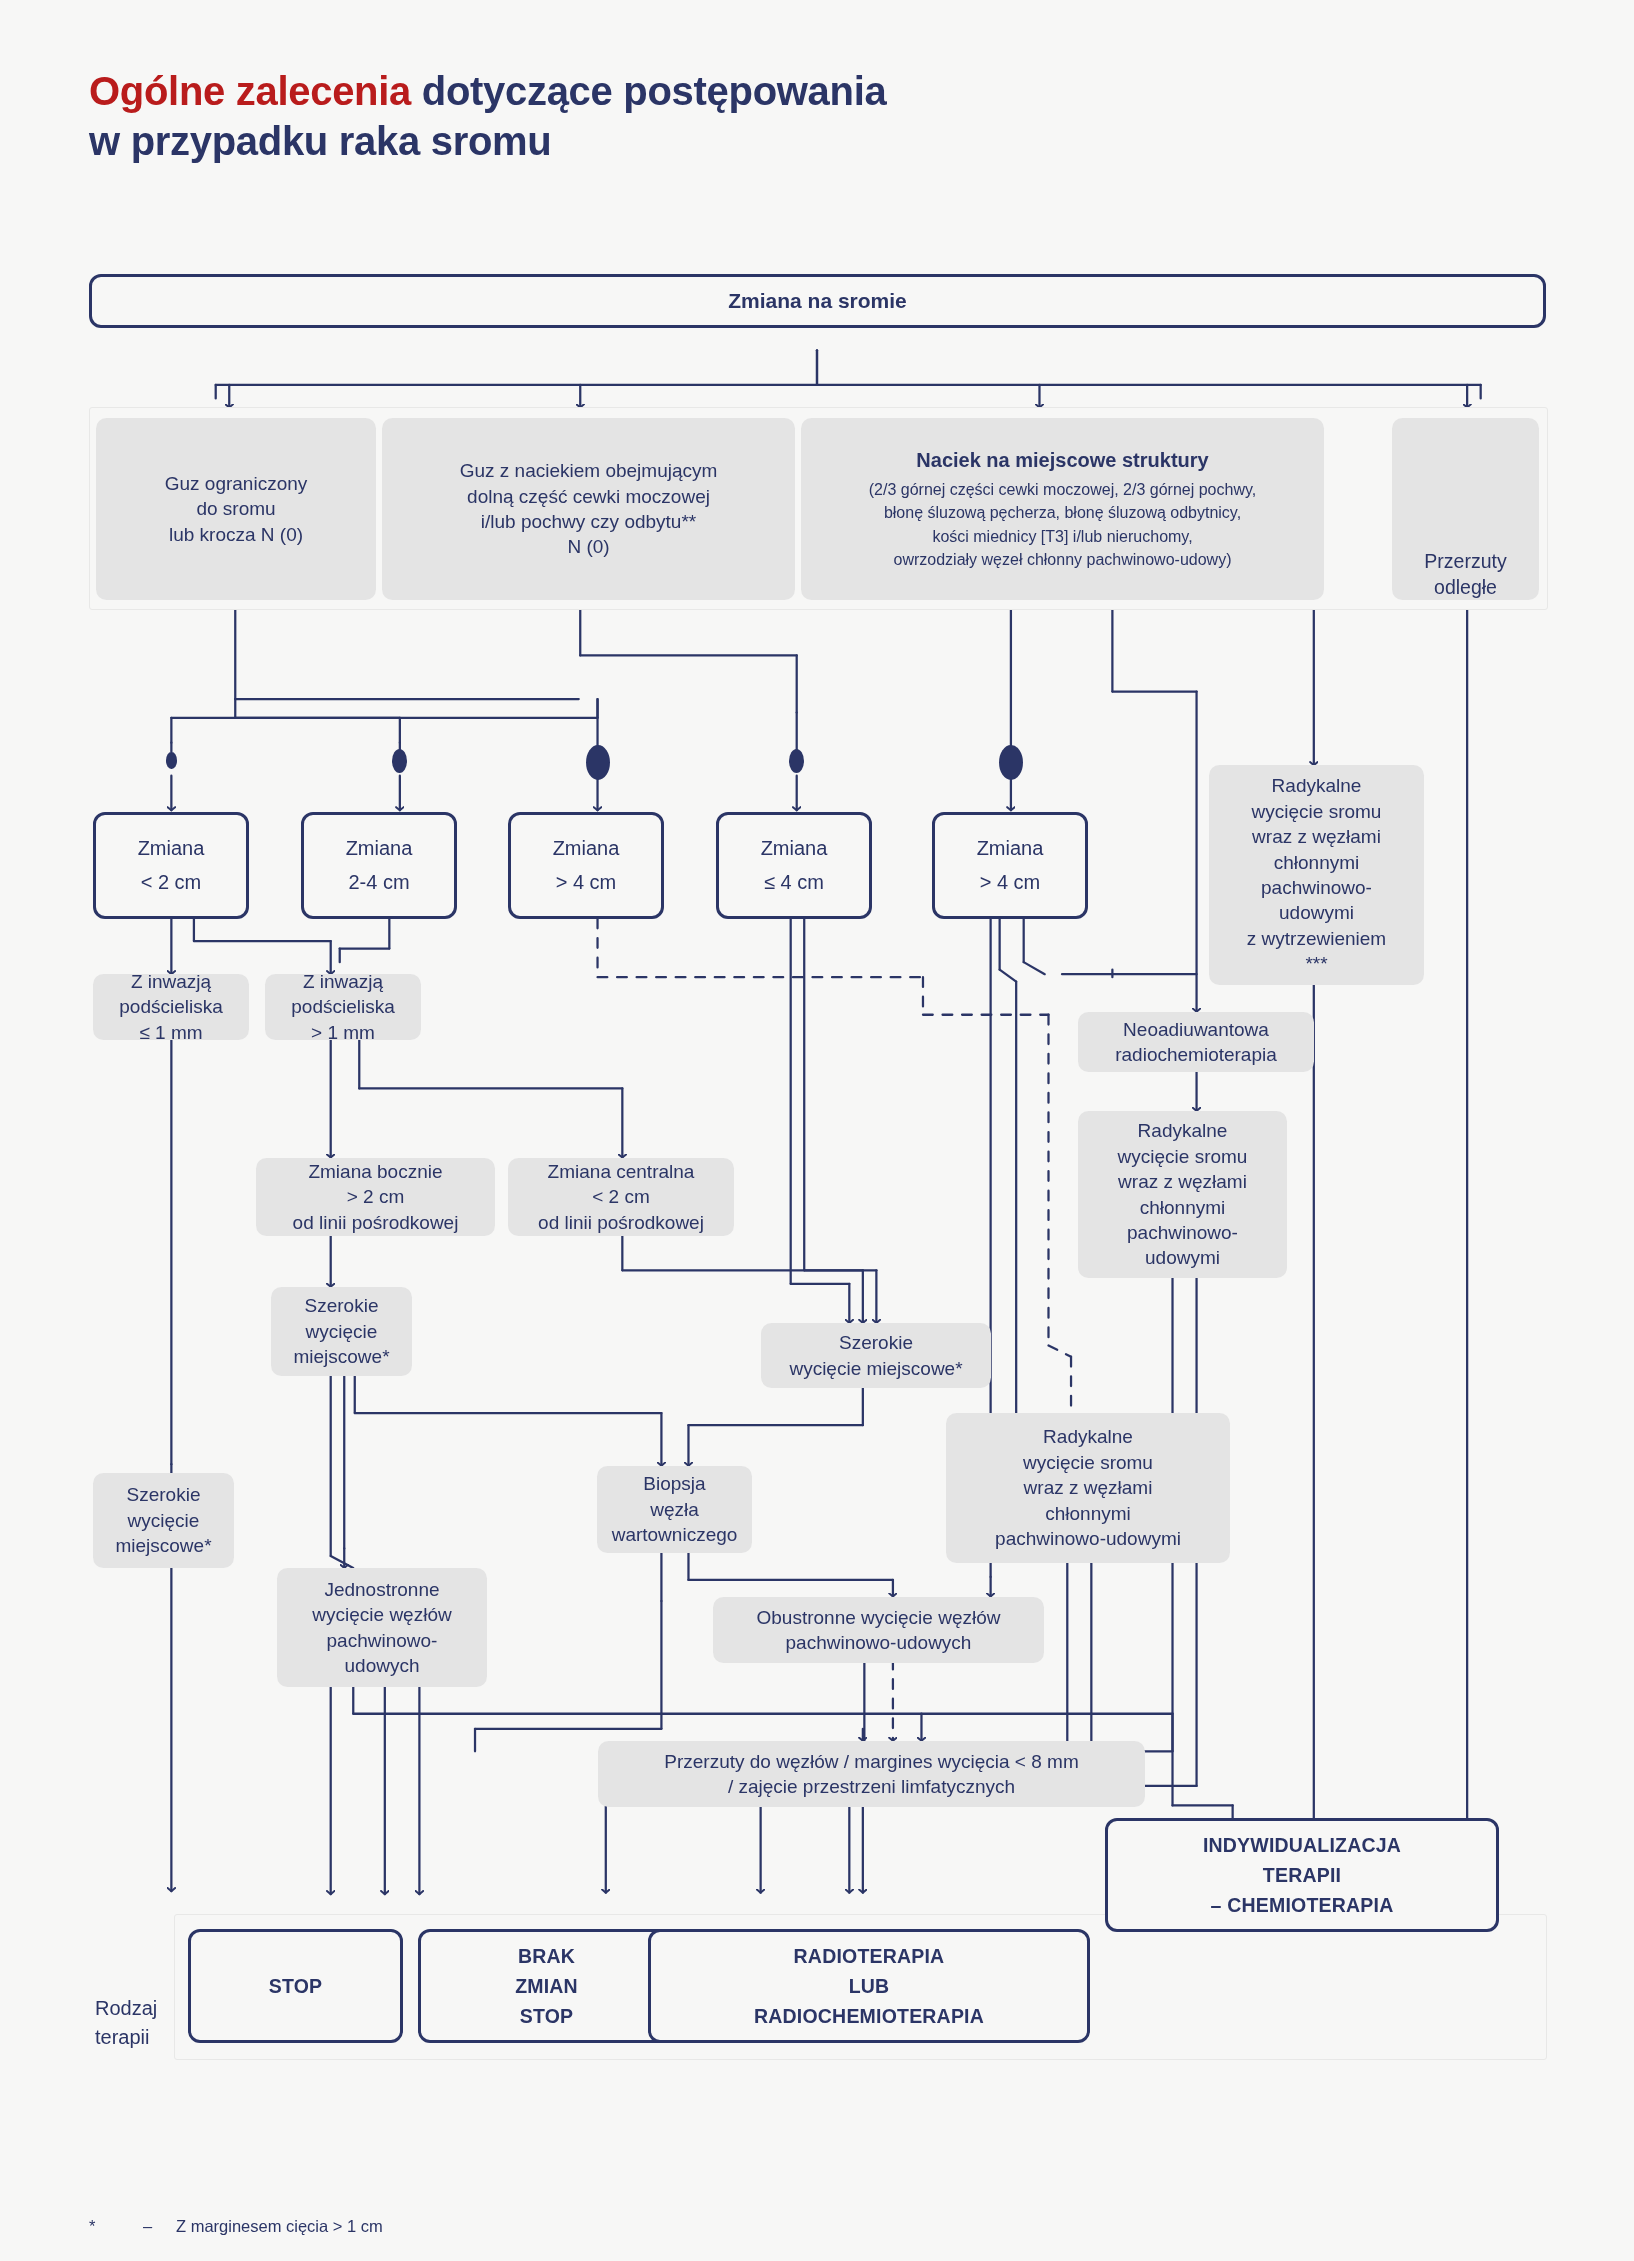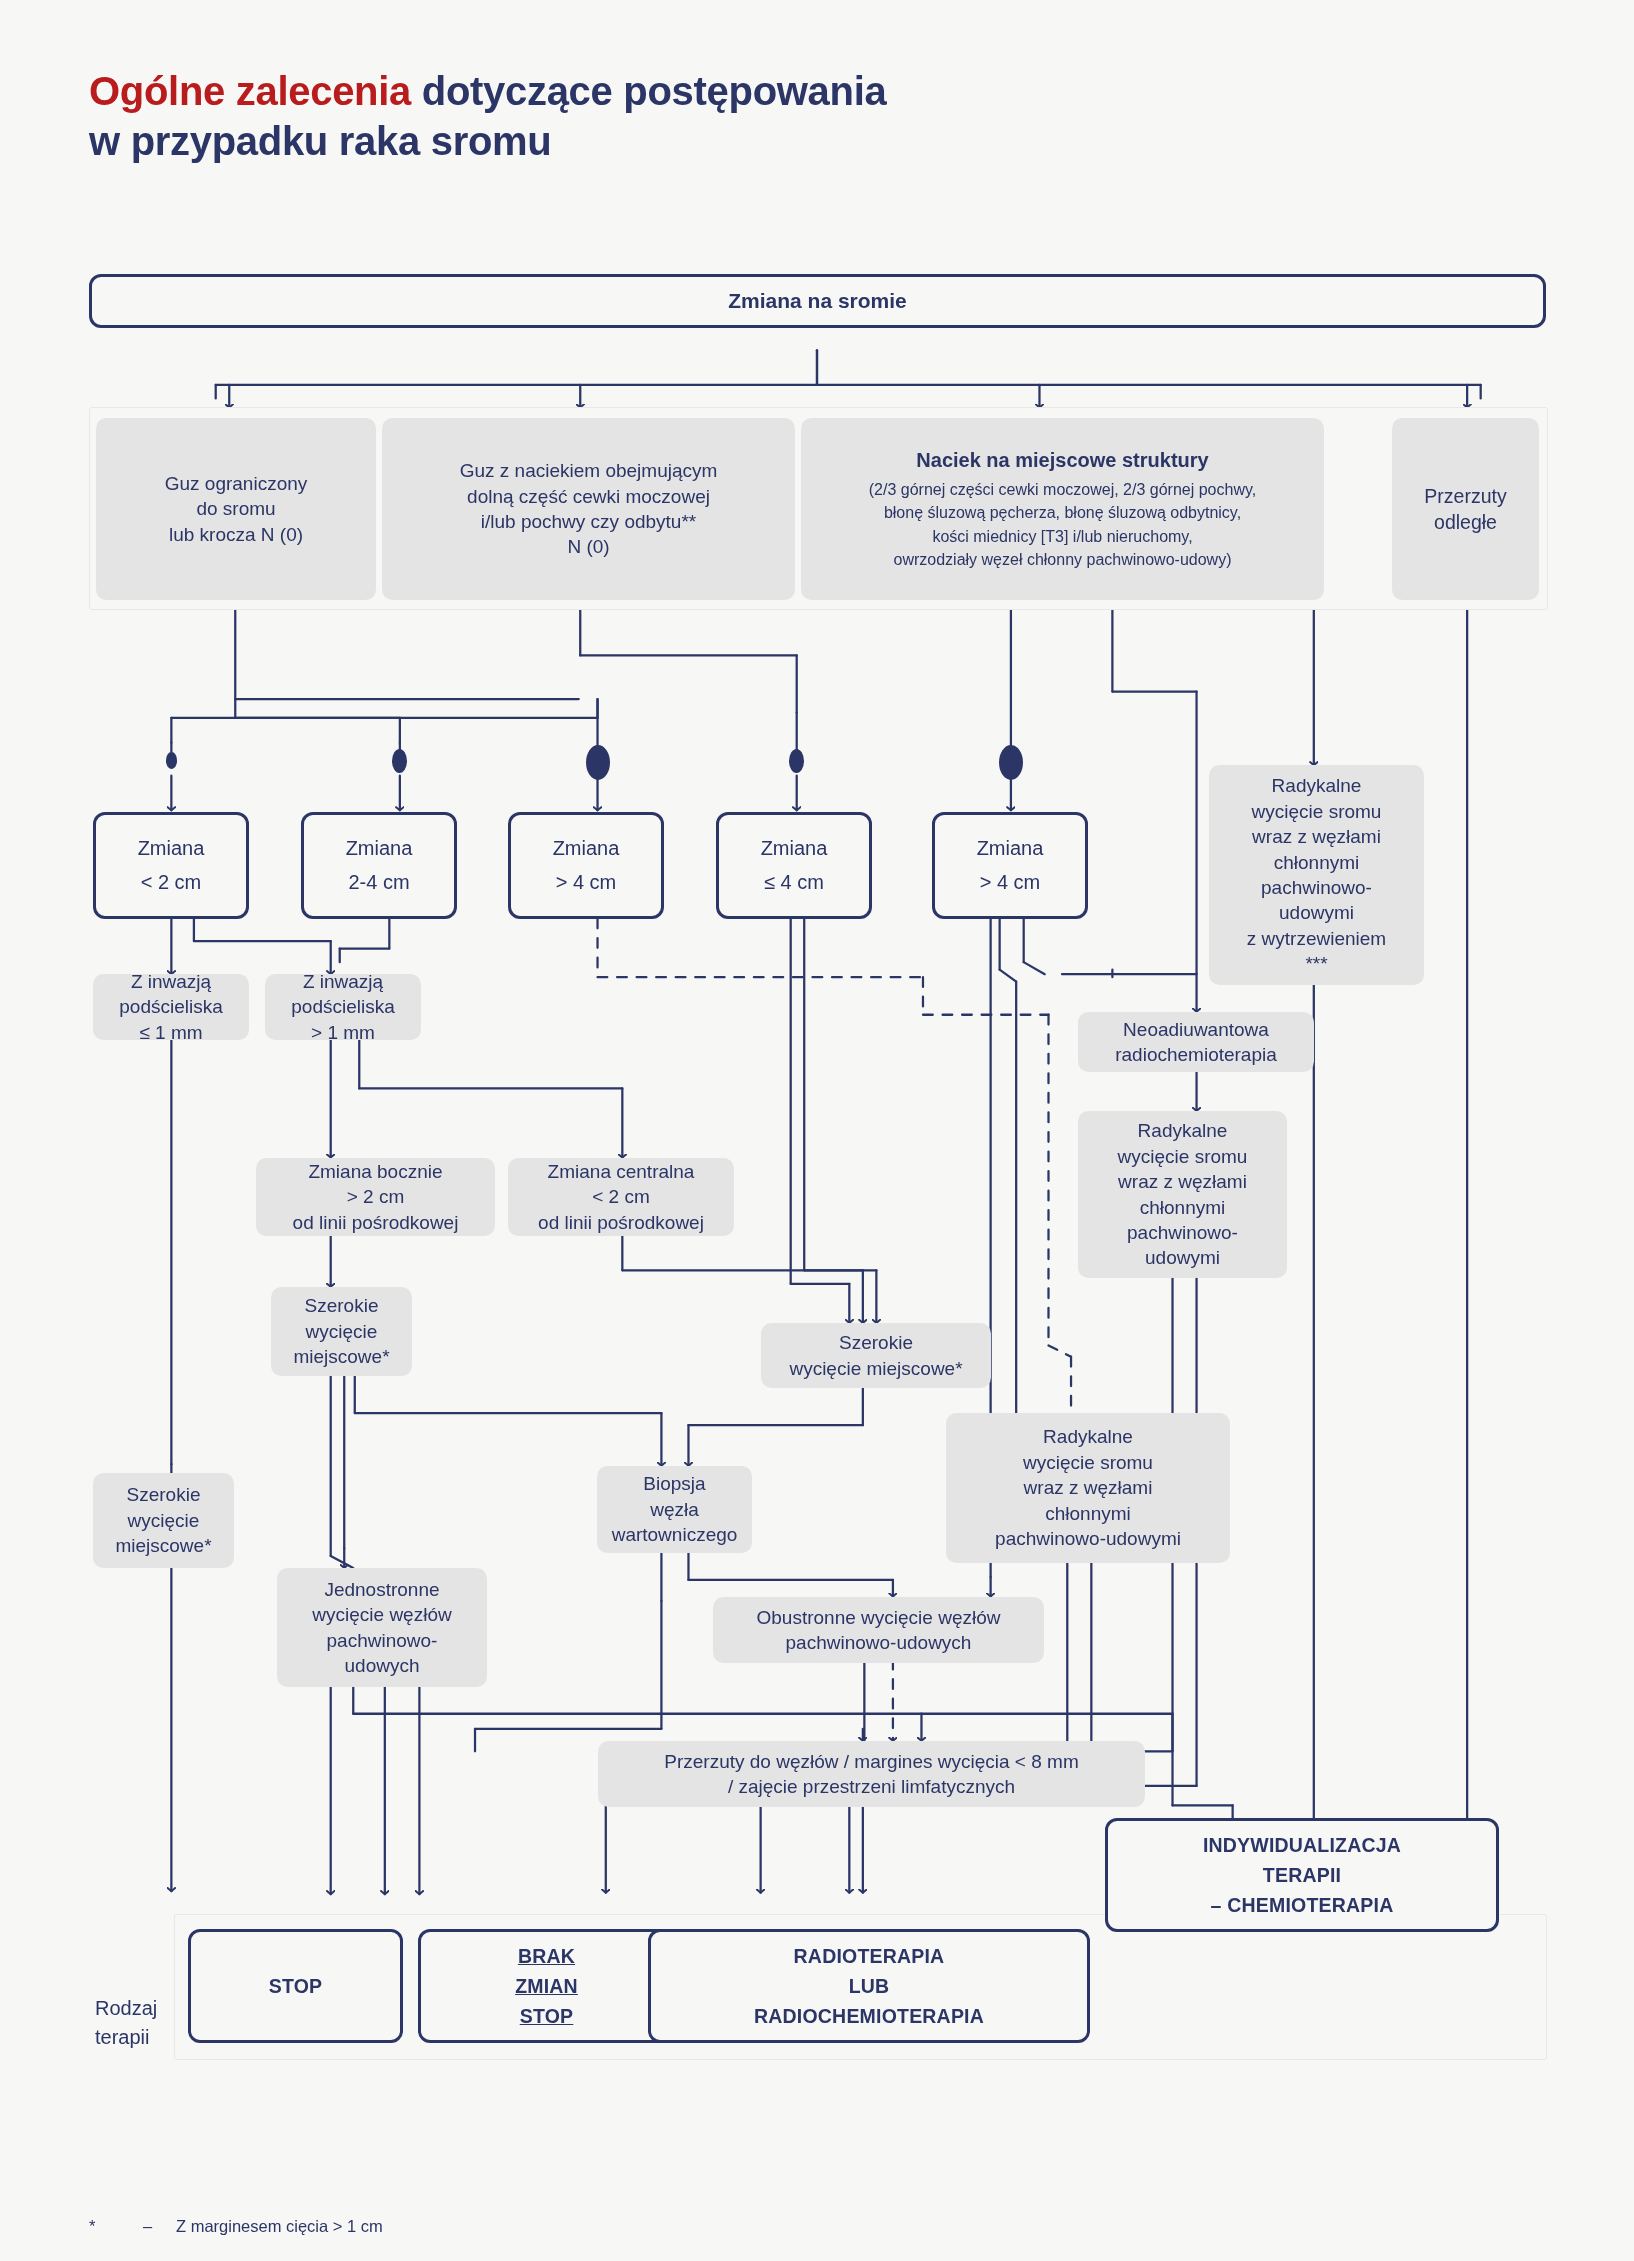--- a/index.html
+++ b/index.html
@@ -31,21 +31,21 @@
     display:flex;align-items:center;justify-content:center;text-align:center;
     color:#2b3566;line-height:1.34;
   }
   
   .grey{background:#e4e4e4;border-radius:10.5px;}
   
   .outline{background:#f7f7f6;border:3px solid #2b3566;border-radius:12px;}
   
   .panel{background:#f7f7f6;border:1.5px solid #e8e8e7;border-radius:3px;}
   .fs25{font-size:19px;}
-  .fs26{font-size:19.5px;}
+  .fs26{font-size:19.5px;align-items:flex-end;}
   .fs27{font-size:20px;}
 
   .hdr-title{font-size:21px;font-weight:bold;}
 
   .stack{display:block;}
   .stack .l1{font-weight:bold;font-size:20px;margin-bottom:4.5px;}
   .stack .sub{font-size:16px;line-height:1.45;}
 
   .term{font-size:19.5px;font-weight:bold;line-height:1.55;letter-spacing:0.2px;}
 
@@ -416,21 +416,21 @@
 
   <div class="sidelabel" style="left:95px;top:1965px;width:90px;white-space:pre-line;">
     <span>Rodzaj
 terapii</span>
   </div>
 
   <div class="node outline term" style="left:188px;top:1929px;width:215px;height:114px;white-space:pre-line;">
     <span>STOP</span>
   </div>
 
-  <div class="node outline term" style="left:418px;top:1929px;width:257px;height:114px;white-space:pre-line;text-decoration:underline;">
+  <div class="node outline term" style="left:418px;top:1929px;width:257px;height:114px;white-space:pre-line;">
     <span>BRAK
 ZMIAN
 STOP</span>
   </div>
 
   <div class="node outline term" style="left:648px;top:1929px;width:442px;height:114px;white-space:pre-line;">
     <span>RADIOTERAPIA
 LUB
 RADIOCHEMIOTERAPIA</span>
   </div>

